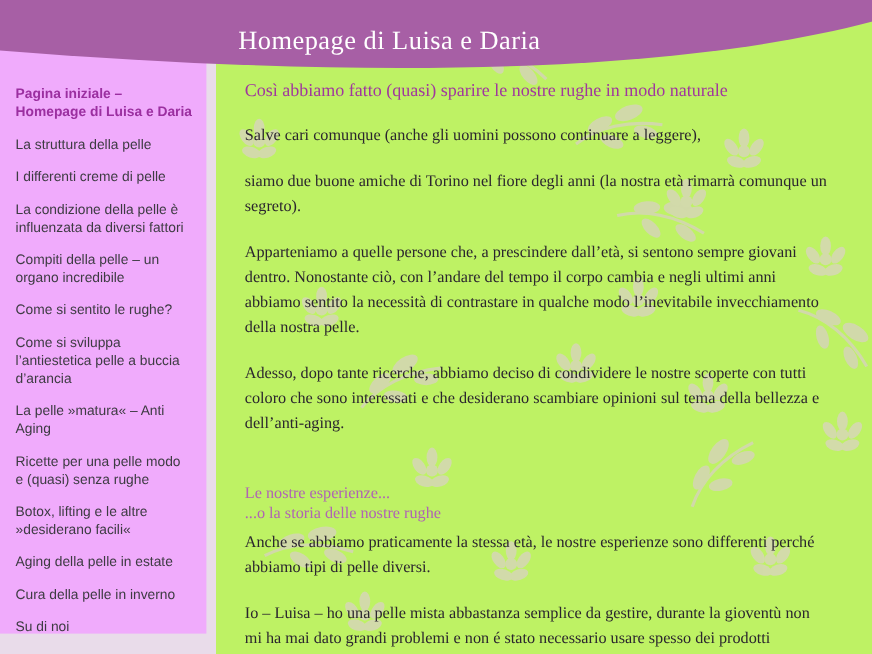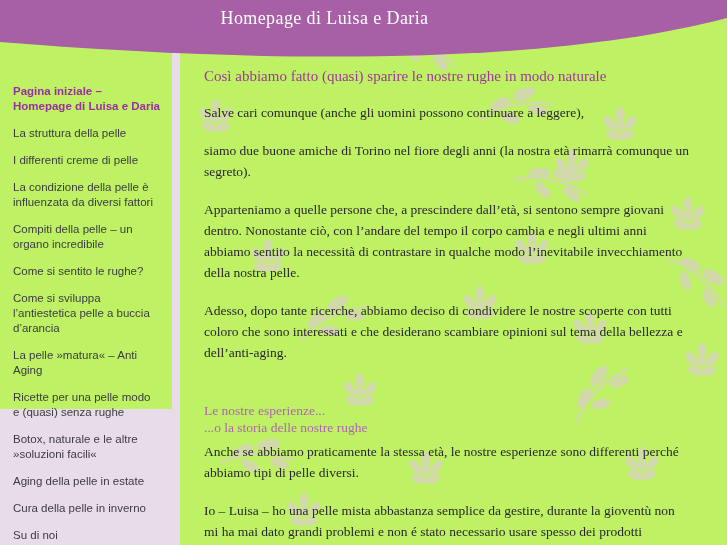--- a/index.html
+++ b/index.html
@@ -19,24 +19,24 @@
     width: 727px;
     height: 545px;
     overflow: hidden;
     background: #e9dcea;
   }
 
   
   #sidebar {
     position: absolute;
     left: 0;
-    top: 12px;
+    top: 0;
     width: 172px;
-    height: 397px;
-    background: #bef264;
+    height: 528px;
+    background: #f0abfc;
     z-index: 2;
   }
 
   #content-col {
     position: absolute;
     left: 180px;
     top: 0;
     width: 547px;
     height: 545px;
     background: #bef264;
@@ -64,26 +64,26 @@
     pointer-events: none;
   }
   #header svg {
     display: block;
     width: 727px;
     height: 62px;
   }
   #site-title {
     position: absolute;
     left: 0;
-    top: 8px;
+    top: 21px;
     width: 649px;
     text-align: center;
     color: #ffffff;
     font-family: "Liberation Serif", serif;
-    font-size: 18px;
+    font-size: 22px;
     letter-spacing: 0.4px;
     z-index: 6;
     white-space: nowrap;
   }
 
   
   #nav {
     position: absolute;
     left: 0;
     top: 62px;
@@ -150,21 +150,21 @@
     <nav id="nav">
         <div class="nav-item active">Pagina iniziale – Homepage di Luisa e Daria</div>
         <div class="nav-item">La struttura della pelle</div>
         <div class="nav-item">I differenti creme di pelle</div>
         <div class="nav-item">La condizione della pelle è influenzata da diversi fattori</div>
         <div class="nav-item">Compiti della pelle – un organo incredibile</div>
         <div class="nav-item">Come si sentito le rughe?</div>
         <div class="nav-item">Come si sviluppa l’antiestetica pelle a buccia d’arancia</div>
         <div class="nav-item">La pelle »matura« – Anti Aging</div>
         <div class="nav-item">Ricette per una pelle modo e (quasi) senza rughe</div>
-        <div class="nav-item">Botox, naturale e le altre »soluzioni facili«</div>
+        <div class="nav-item">Botox, lifting e le altre »desiderano facili«</div>
         <div class="nav-item">Aging della pelle in estate</div>
         <div class="nav-item">Cura della pelle in inverno</div>
         <div class="nav-item">Su di noi</div>
         <div class="nav-item">Link</div>
       </nav>
   </div>
 
   <div id="content-col">
 
     <svg id="content-pattern" viewBox="0 0 547 545" preserveAspectRatio="xMidYMid slice" xmlns="http://www.w3.org/2000/svg">

